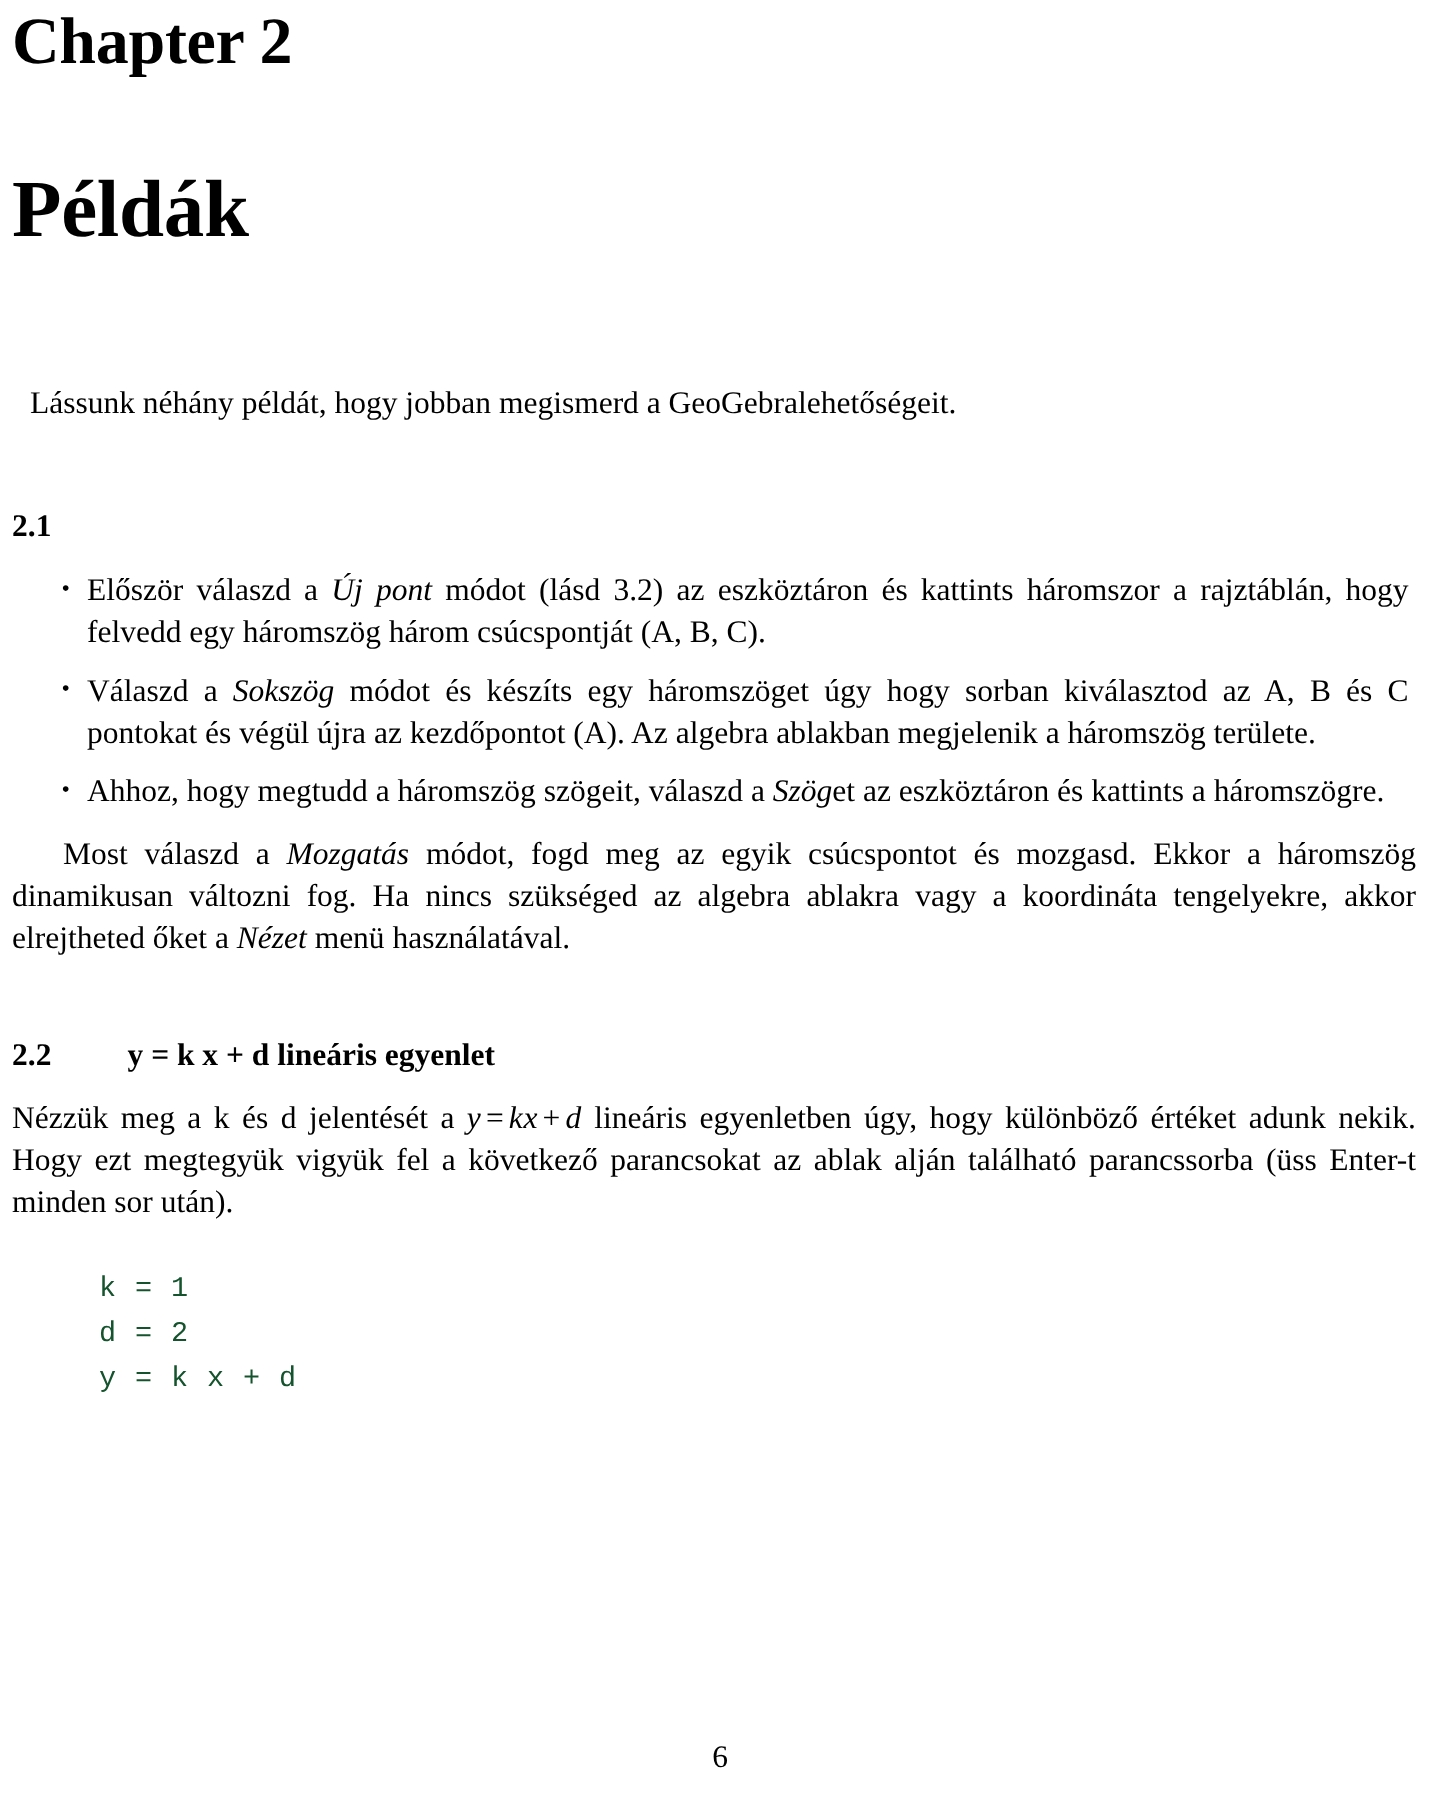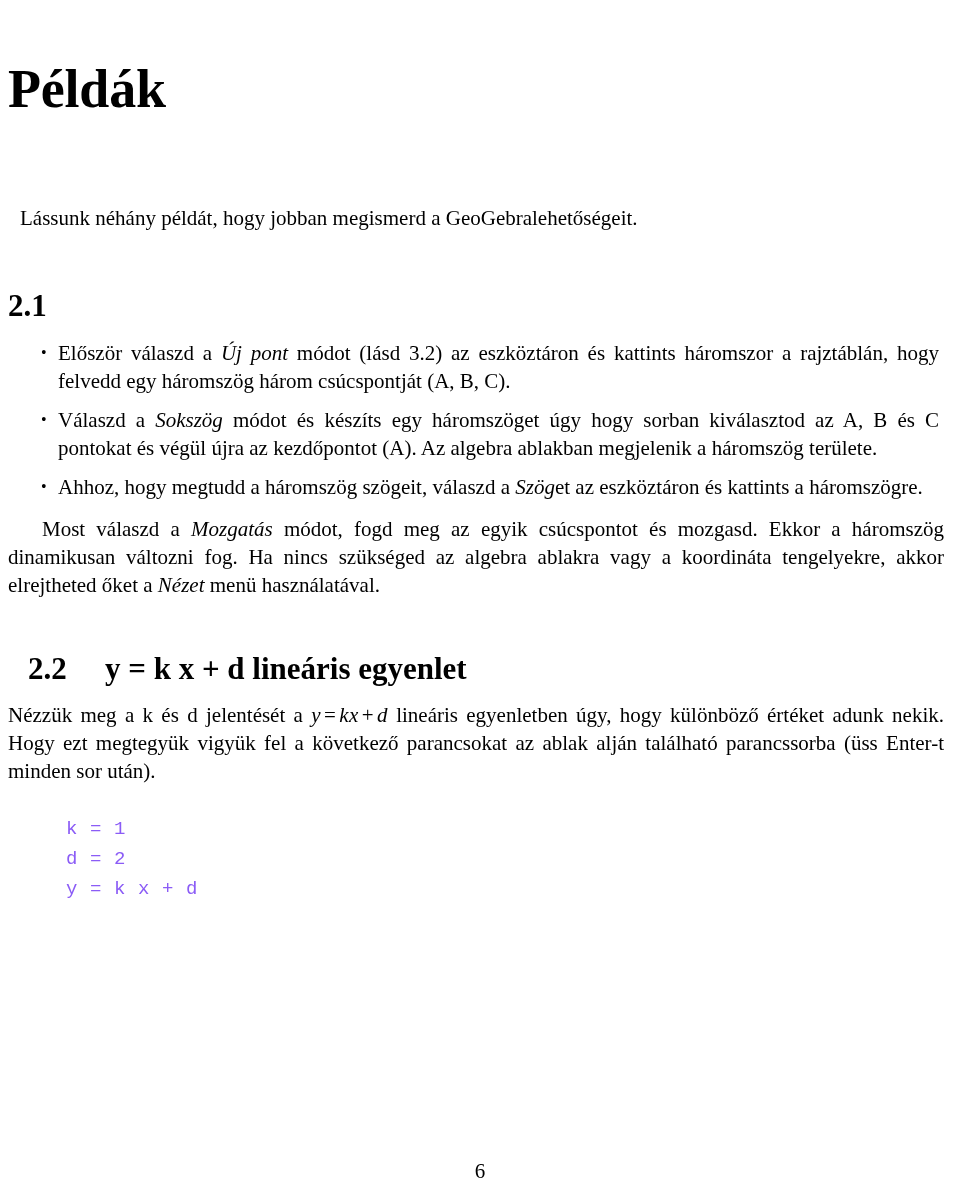--- a/index.html
+++ b/index.html
@@ -46,33 +46,33 @@
   .intro {
     font-size: 21px;
     line-height: 1.32;
     margin: 12px;
     padding-top: 77px;
   }
 
   .section-head {
     display: flex;
     align-items: center;
-    font-size: 31px;
+    font-size: 21px;
     font-weight: bold;
     line-height: 1;
     margin: 0;
   }
   .section-head .sec-num {
     width: 77px;
     flex: 0 0 77px;
   }
   .section-head .sec-title { flex: 1 1 auto; }
 
   #sec21 { padding-top: 45px; }
-  #sec22 { padding-top: 54px; margin-left: 20px; }
+  #sec22 { padding-top: 54px; }
 
   
   .bullets {
     list-style: none;
     margin: 0;
     padding: 0;
   }
   .bullets li {
     position: relative;
     font-size: 21px;
@@ -108,21 +108,21 @@
   
   .code-block {
     font-family: "Liberation Mono", "DejaVu Sans Mono", monospace;
     font-size: 19px;
     line-height: 1.58;
     white-space: pre;
     margin: 0;
     padding-top: 29px;
     padding-left: 58px;
     letter-spacing: 0.6px;
-    color: #8b5cf6;
+    color: #14532d;
   }
 
   
   .it { font-style: italic; }
   .math {
     font-family: "Liberation Serif", "DejaVu Serif", serif;
     font-style: italic;
     letter-spacing: 0.4px;
   }
   .math .op {
@@ -138,20 +138,21 @@
     bottom: 16px;
     text-align: center;
     font-size: 21px;
   }
 </style>
 </head>
 <body>
 
 <div class="page">
 
+  <h1 class="chapter-num">Chapter 2</h1>
   <h1 class="chapter-title">Példák</h1>
 
   <p class="intro">Lássunk néhány példát, hogy jobban megismerd a GeoGebralehetőségeit.</p>
 
   <h2 class="section-head" id="sec21">
     <span class="sec-num">2.1</span>
   </h2>
 
   <ul class="bullets" id="bullet-list">
     <li>

